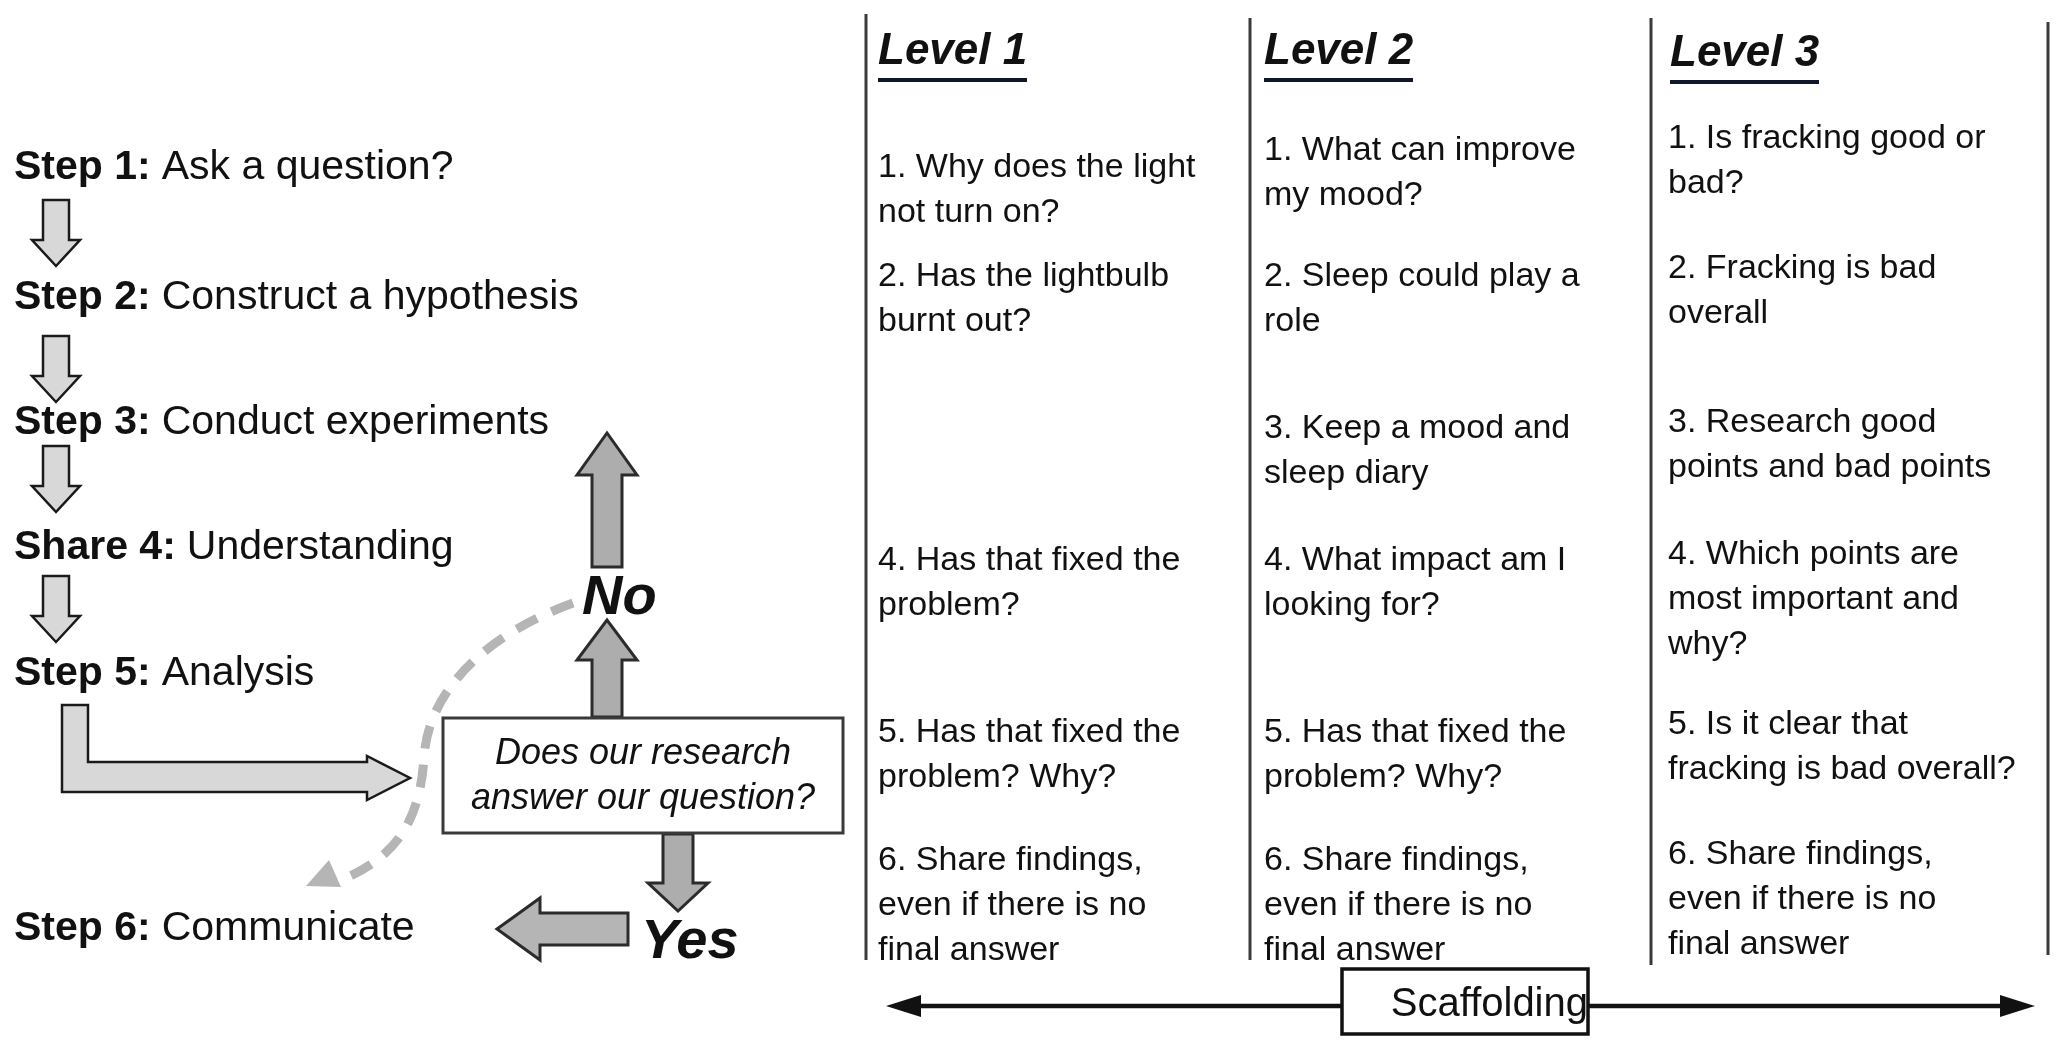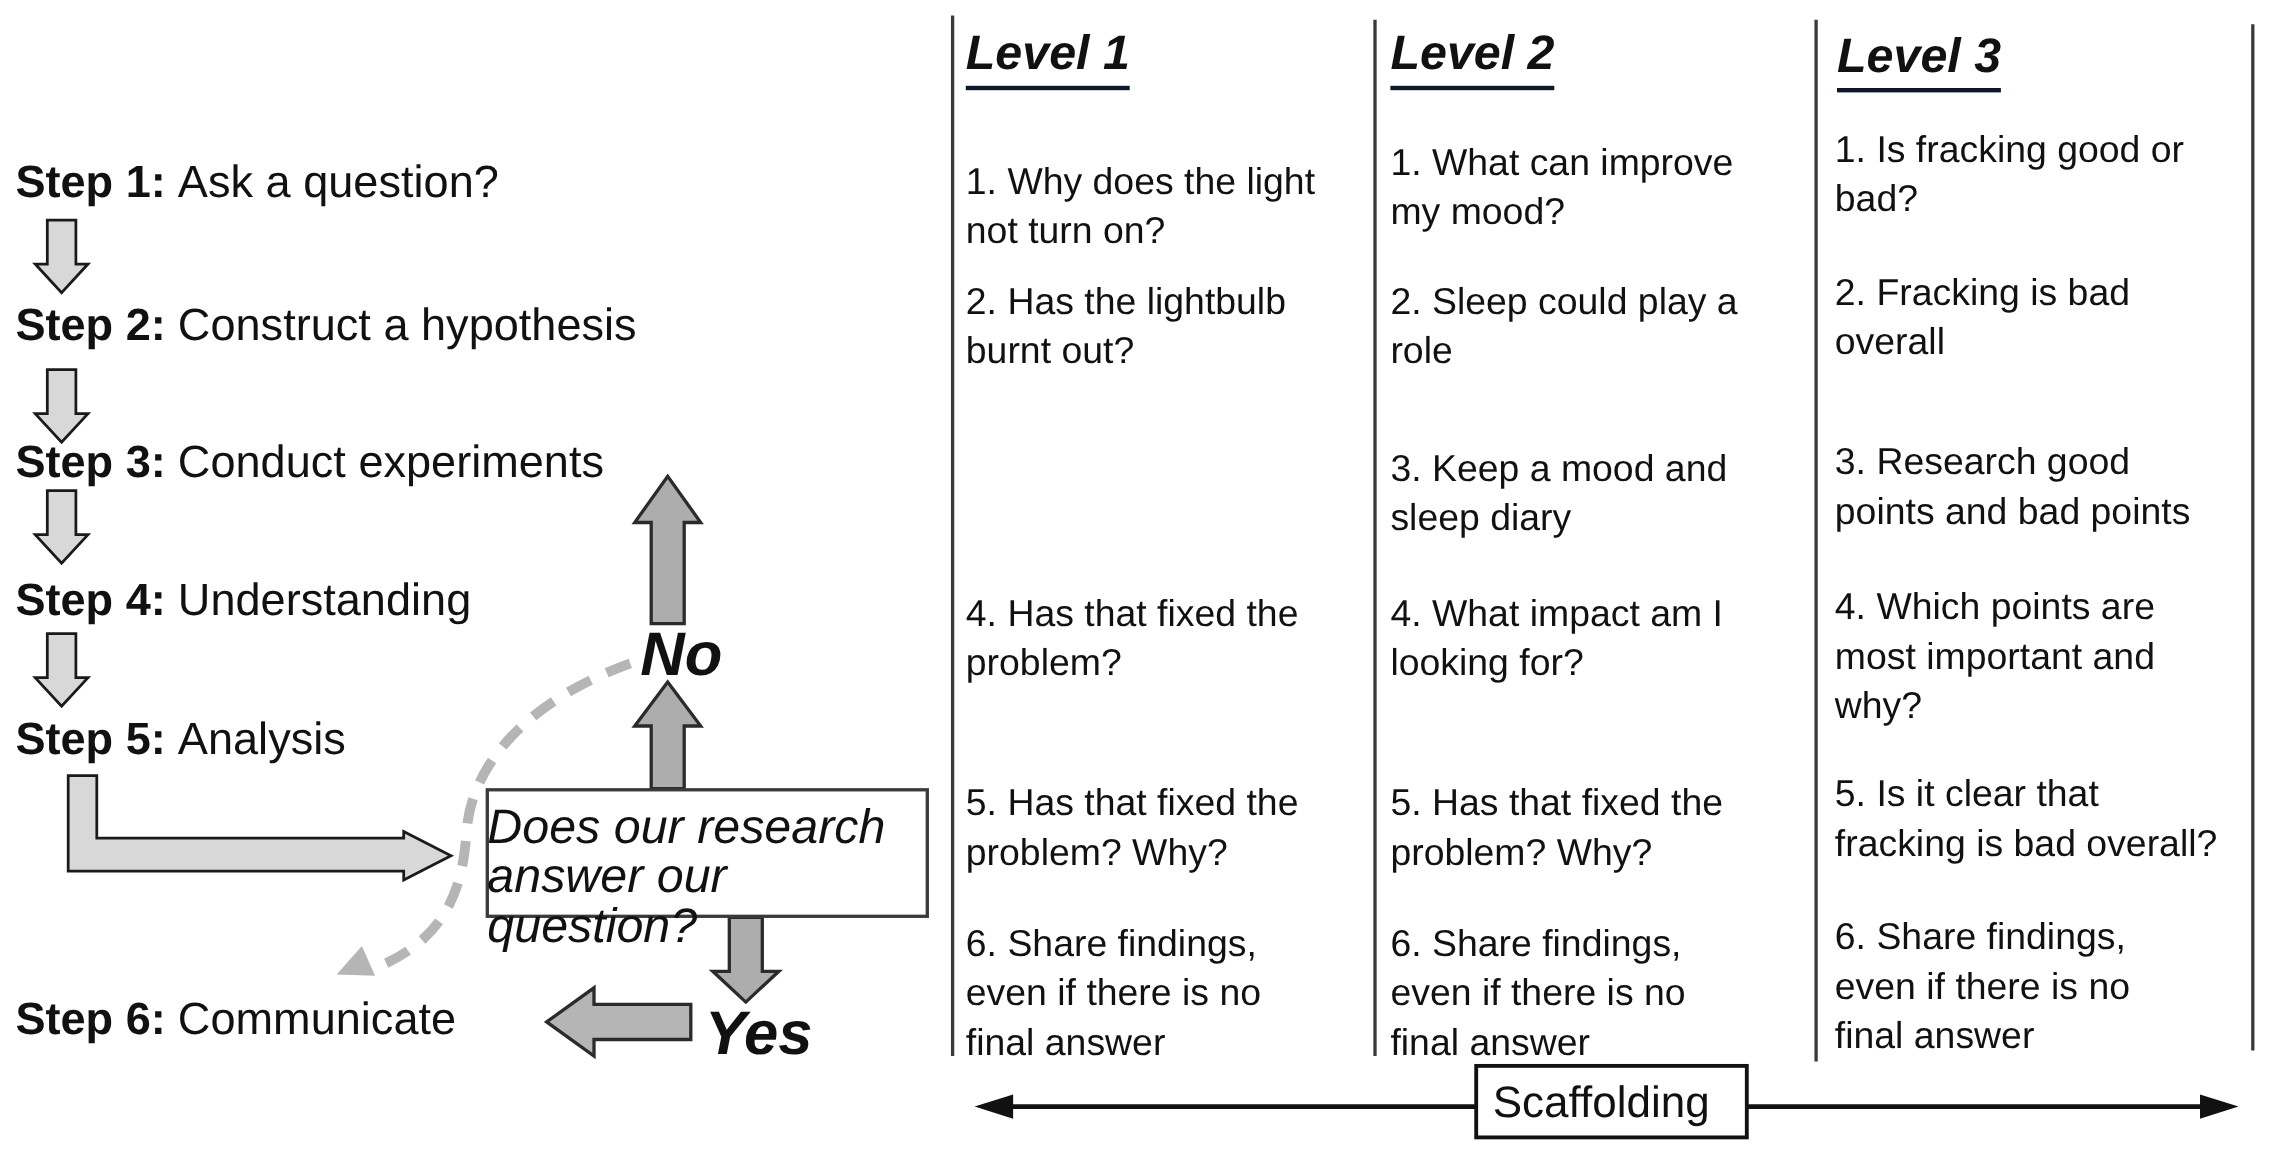--- a/index.html
+++ b/index.html
@@ -18,34 +18,33 @@
     border-bottom:4px solid #111;padding-bottom:3px;
   }
   .col-header{
     font-size:44px;font-weight:bold;font-style:italic;
     border-bottom:4px solid #0f172a;padding-bottom:4px;
   }
   .step{font-size:41px;}
   .step .step-label{font-weight:bold;margin-right:11px;}
   .flow-label{font-size:56px;font-weight:bold;font-style:italic;}
   .decision-text{
-    position:absolute;
-    font-size:44px;font-style:italic;line-height:45px;
+    position:absolute;text-align:center;
+    font-size:36px;font-style:italic;line-height:45px;
     white-space:pre-line;
   }
   .col{position:absolute;top:0;height:100%;}
   .item{
     position:absolute;left:0;
     font-size:34px;line-height:45px;
     white-space:pre-line;
   }
   .scaffold-label{
-    position:absolute;text-align:left;
+    position:absolute;text-align:right;
     font-size:40px;
-    padding-left:15px;
   }
 </style>
 </head>
 <body>
 
 <div class="canvas">
 
   <svg width="2067" height="1047" viewBox="0 0 2067 1047">
 
     <path d="M 573 603 C 490 633, 428 688, 424 758 C 420 816, 400 858, 336 882" fill="none" stroke="#b5b5b5" stroke-width="9" stroke-dasharray="23 16"></path>
@@ -84,21 +83,21 @@
   <div class="abs step" style="left:14px;top:142px;">
     <span class="step-label">Step 1:</span><span>Ask a question?</span>
   </div>
   <div class="abs step" style="left:14px;top:272px;">
     <span class="step-label">Step 2:</span><span>Construct a hypothesis</span>
   </div>
   <div class="abs step" style="left:14px;top:397px;">
     <span class="step-label">Step 3:</span><span>Conduct experiments</span>
   </div>
   <div class="abs step" style="left:14px;top:522px;">
-    <span class="step-label">Step 4:</span><span>Understanding</span>
+    <span class="step-label">Share 4:</span><span>Understanding</span>
   </div>
   <div class="abs step" style="left:14px;top:648px;">
     <span class="step-label">Step 5:</span><span>Analysis</span>
   </div>
   <div class="abs step" style="left:14px;top:903px;">
     <span class="step-label">Step 6:</span><span>Communicate</span>
   </div>
 
   <div class="abs flow-label" style="left:582px;top:562px;">No</div>
   <div class="abs flow-label" style="left:641px;top:906px;">Yes</div>

